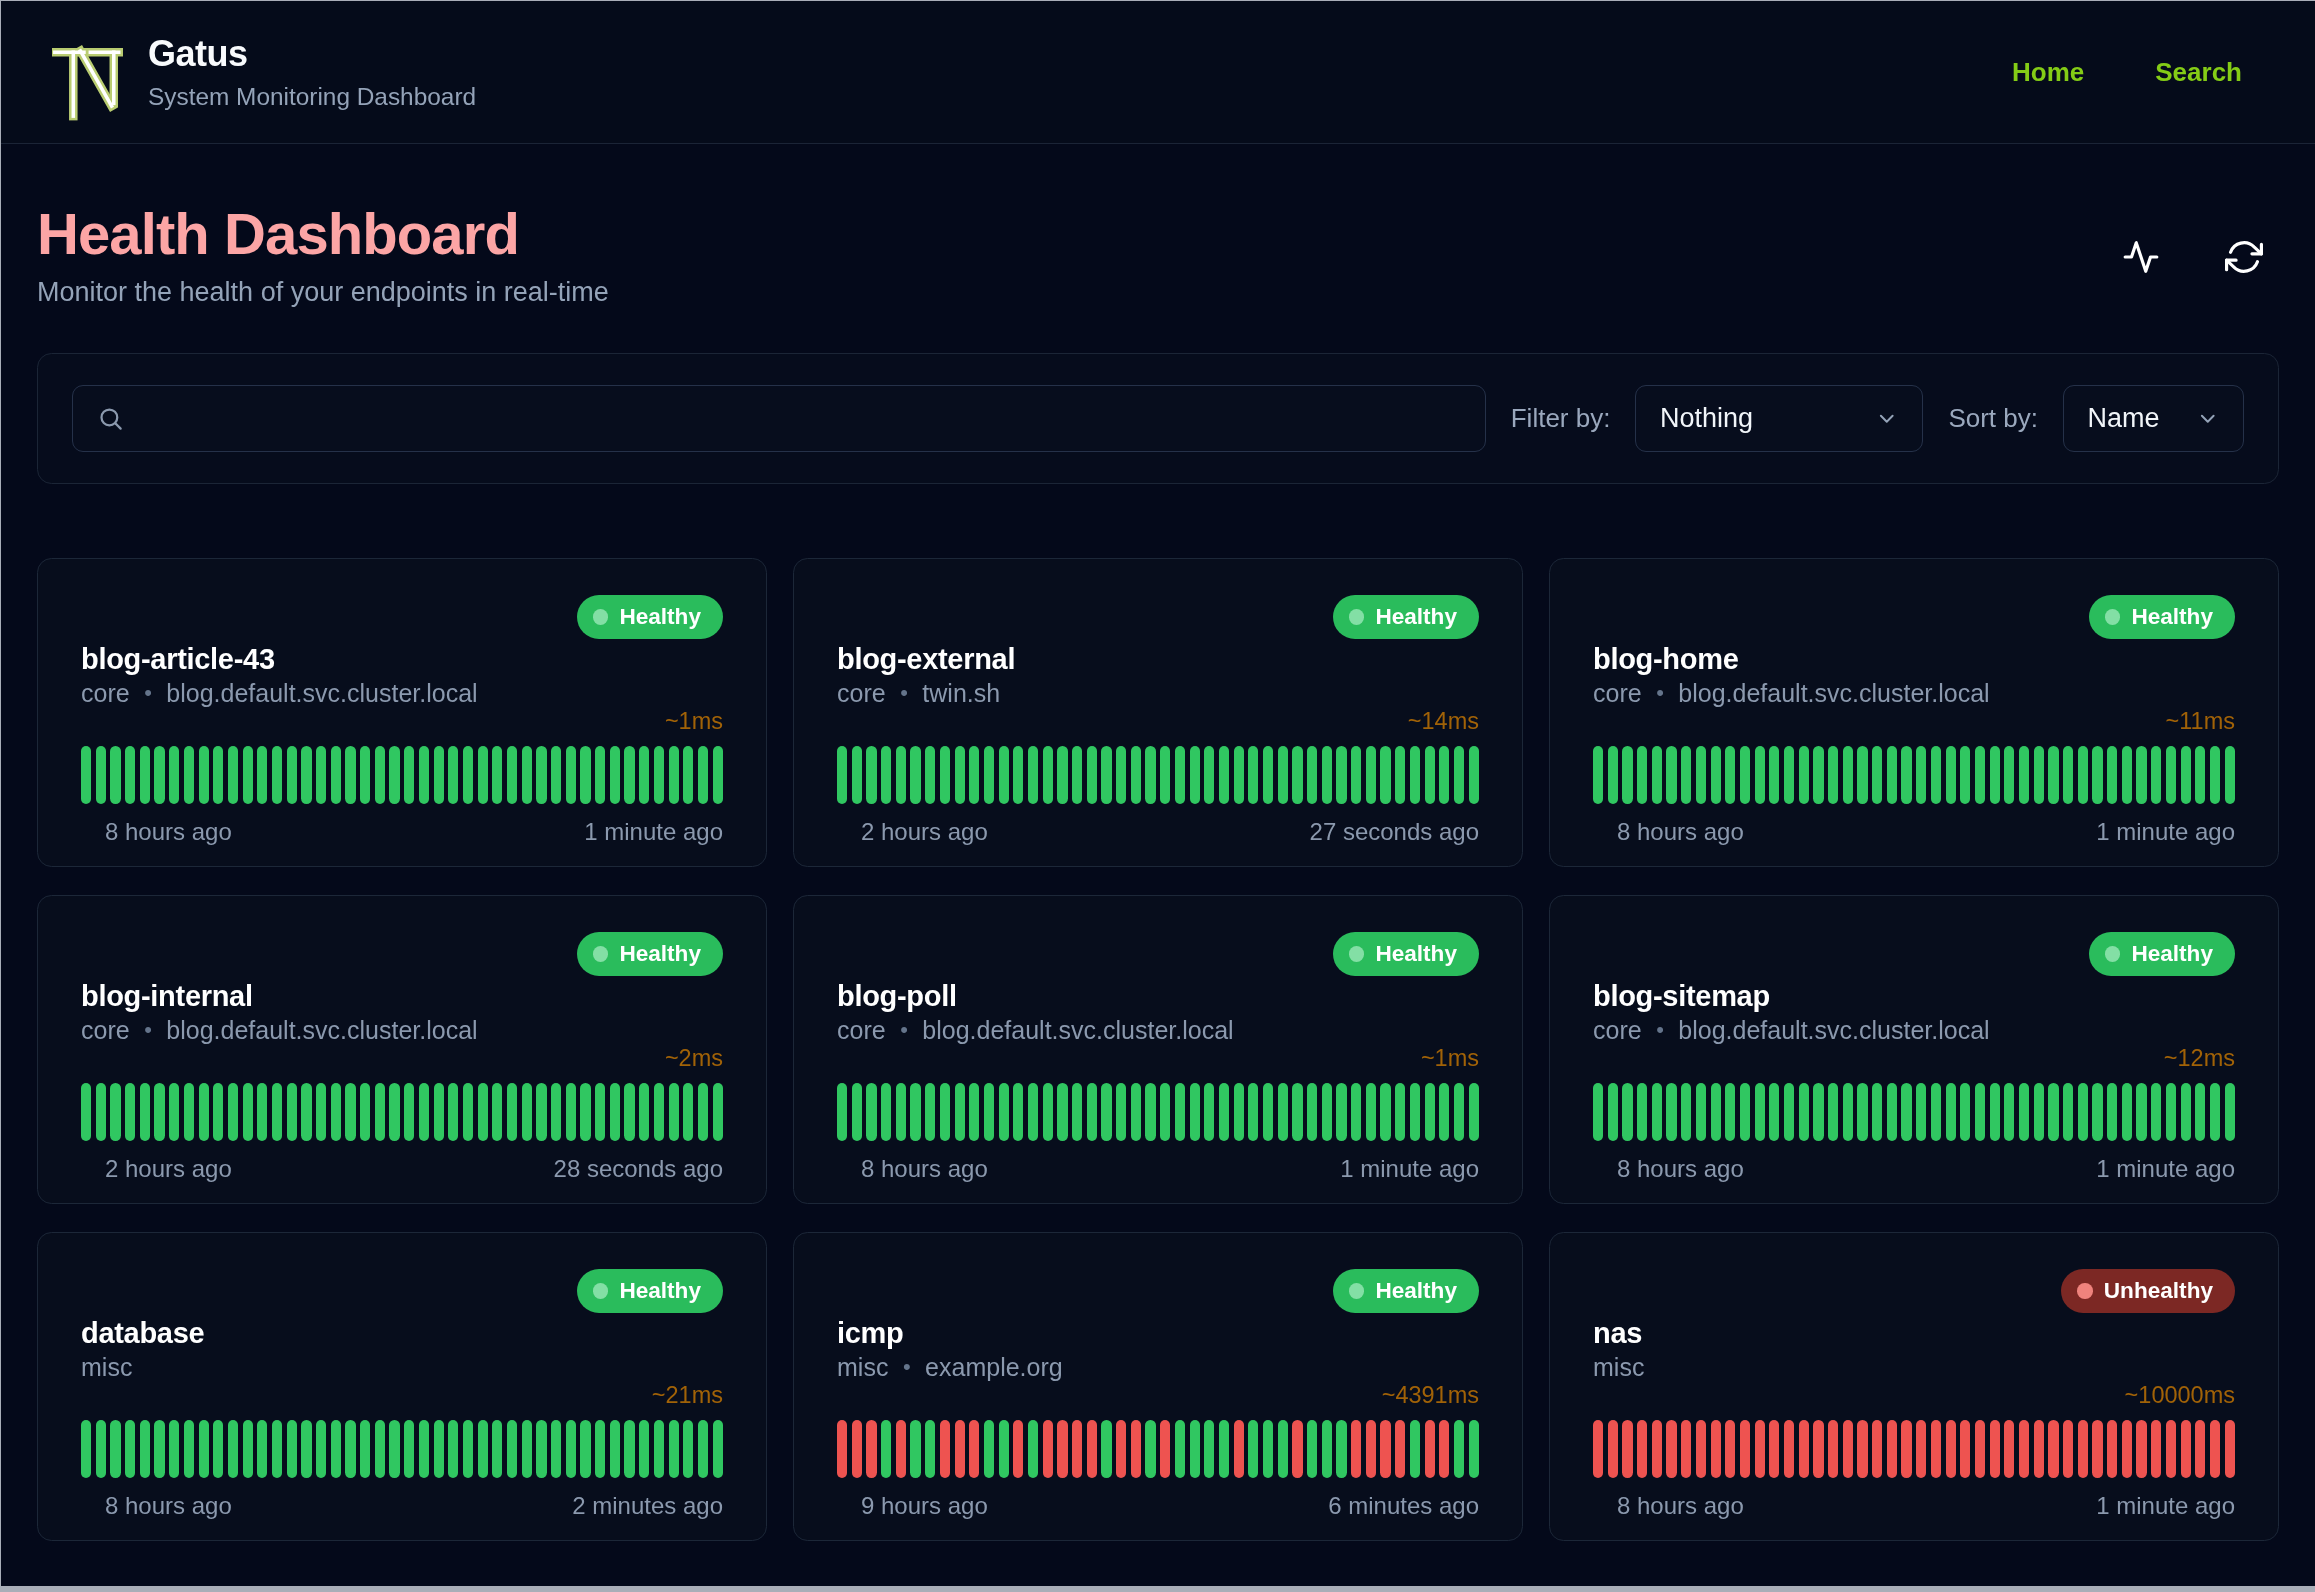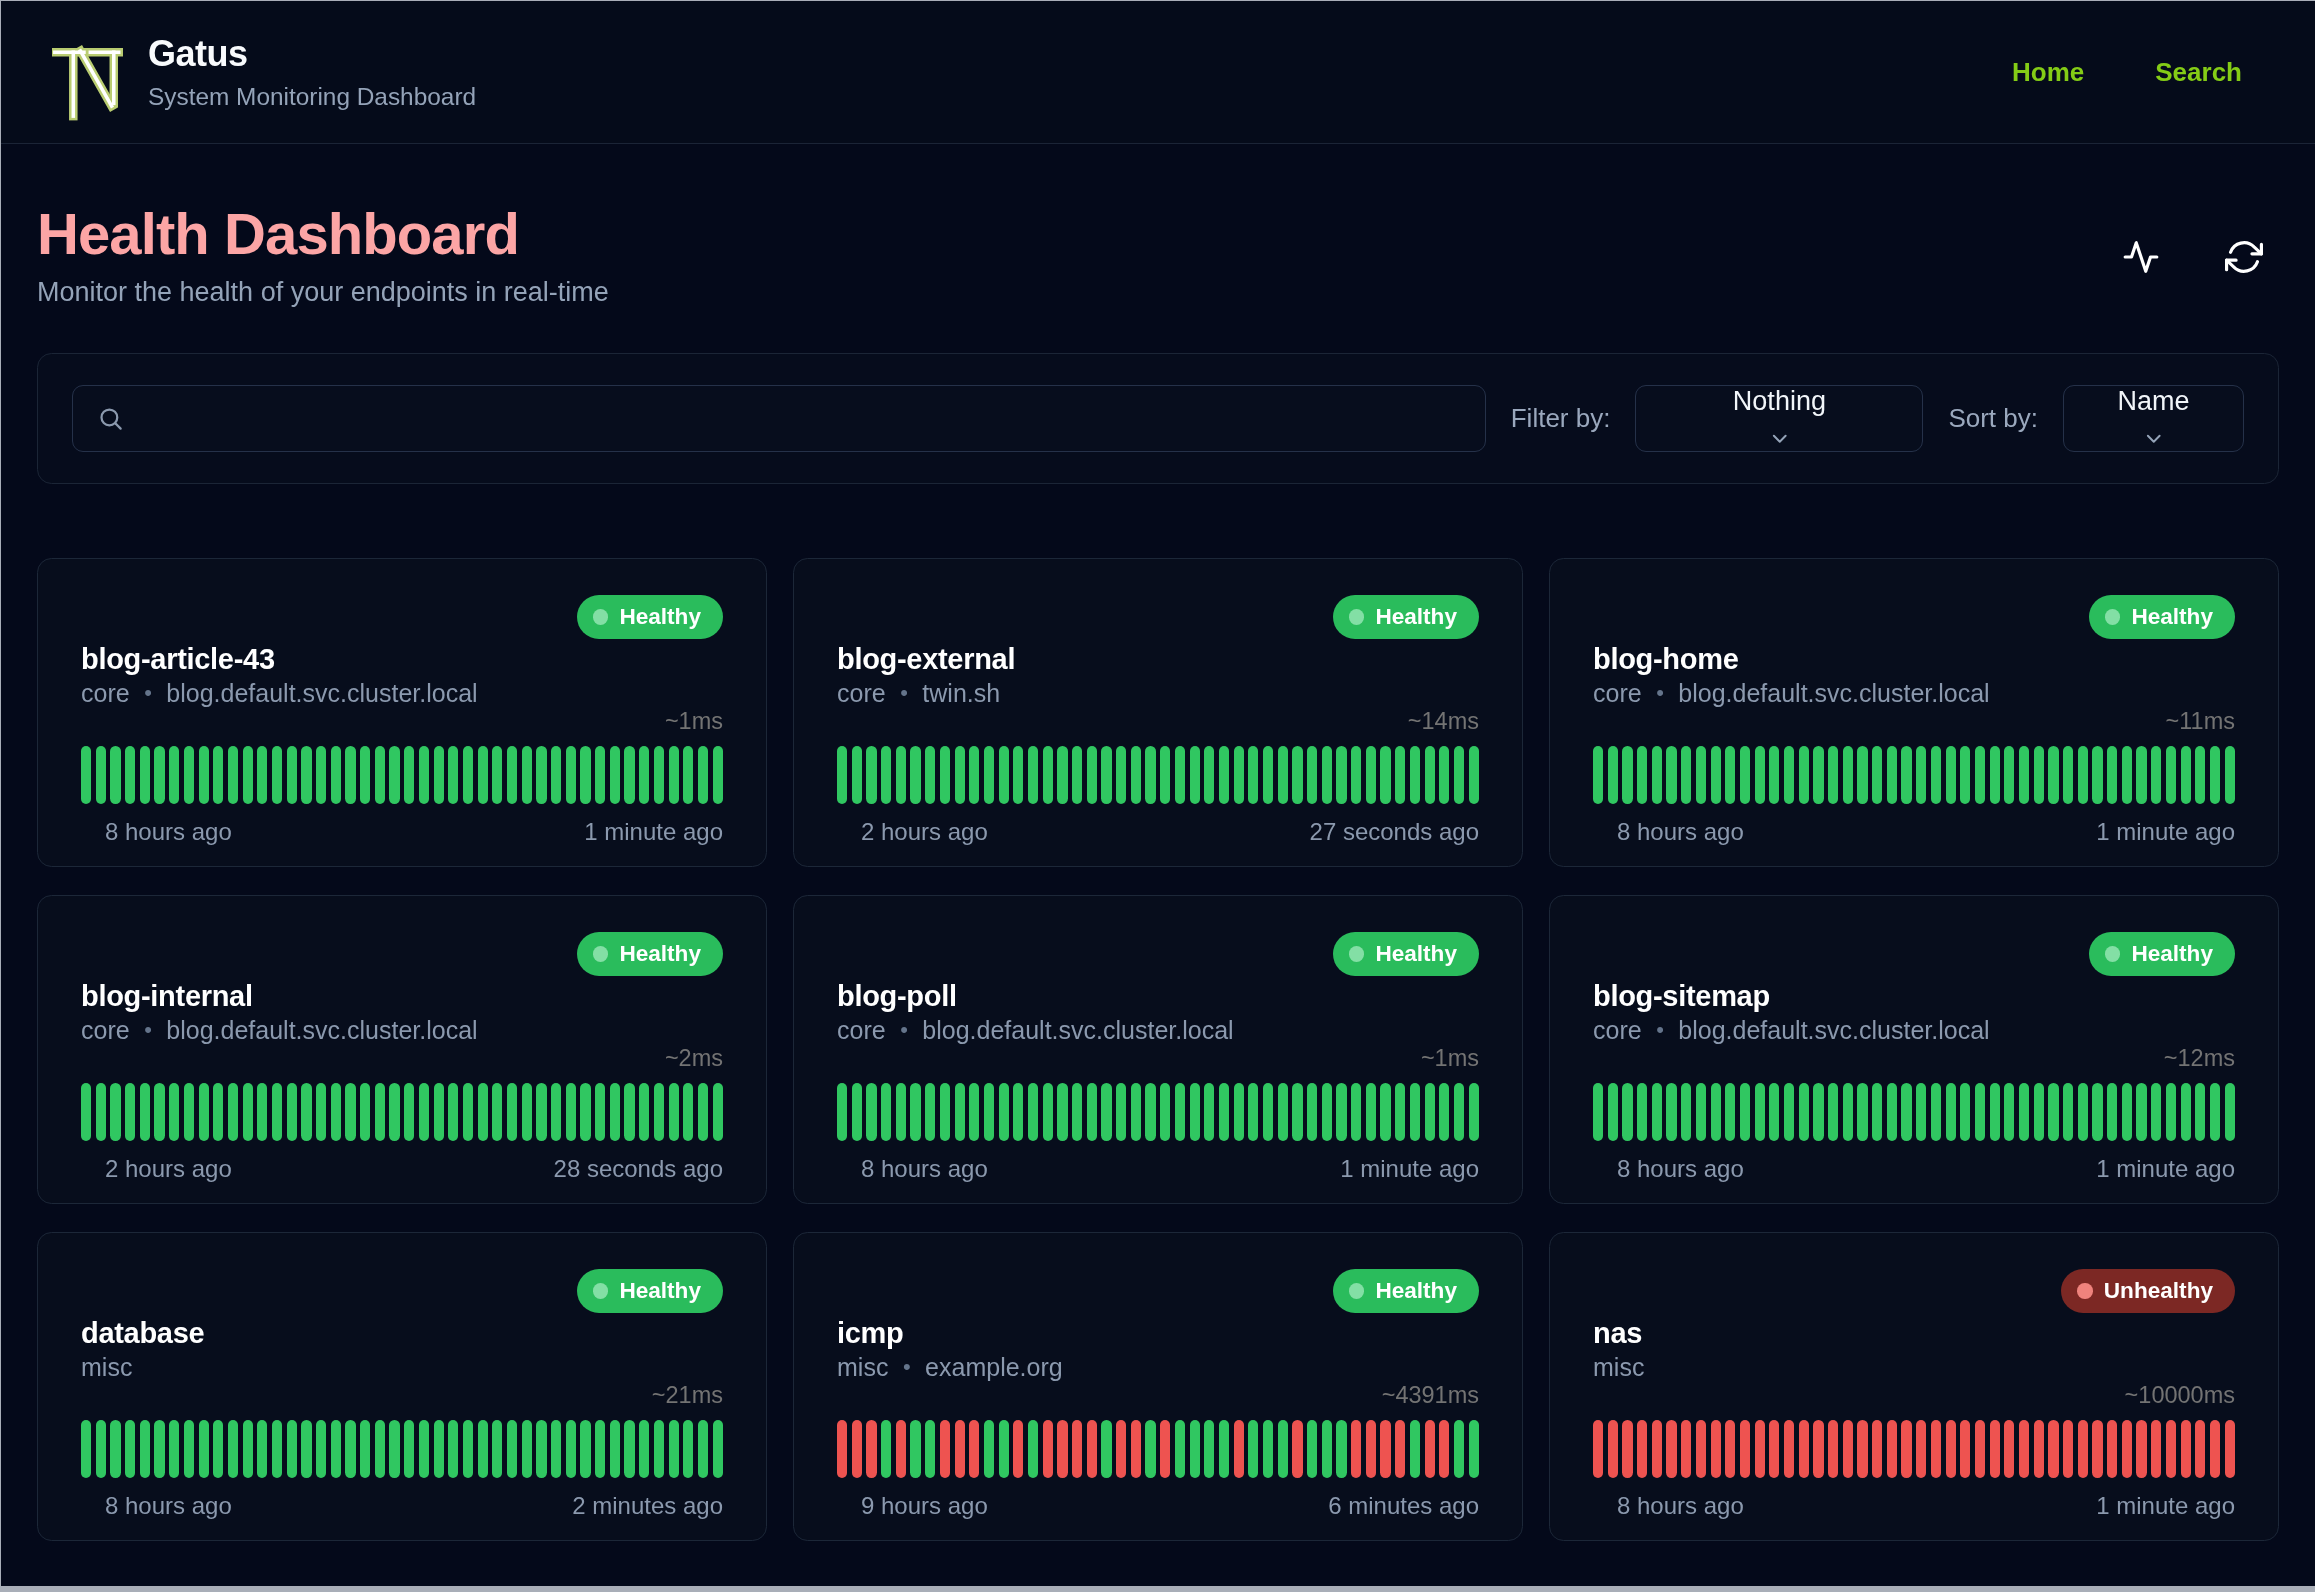--- a/index.html
+++ b/index.html
@@ -47,21 +47,21 @@
   .search-box svg{ width:27px; height:27px; color:#8b99ae; flex:none; }
   .search-input{
     flex:1; background:transparent; border:none; outline:none;
     font-size:27px; color:#e2e8f0; font-family:inherit;
   }
   .search-input::placeholder{ color:#7e8ca3; }
   .tb-label{ font-size:26px; color:#9aa8bd; white-space:nowrap; }
   .tb-select{
     display:flex; align-items:center; justify-content:space-between;
     border:0.9px solid #253149; border-radius:11px; height:67px;
-    padding:0 23.5px; background:#070d1d; cursor:pointer;flex-direction:column;
+    padding:0 23.5px; background:#070d1d; cursor:pointer;
   }
   .tb-select.filter{ width:288px; }
   .tb-select.sort{ width:181px; }
   .tb-select .val{ font-size:27px; color:#f1f5f9; }
   .tb-select svg{ width:23.5px; height:23.5px; color:#94a3b8; }
 
   
   .grid{
     margin-top:74px;
     display:grid; grid-template-columns:repeat(3,1fr);
@@ -81,21 +81,21 @@
     font-size:22.6px; font-weight:700; color:#ffffff;
   }
   .badge .dot{ width:15.4px; height:15.4px; border-radius:50%; }
   .badge.healthy{ background:var(--healthy-bg); }
   .badge.healthy .dot{ background:var(--healthy-dot); }
   .badge.unhealthy{ background:var(--unhealthy-bg); }
   .badge.unhealthy .dot{ background:var(--unhealthy-dot); }
   .ep-meta{ display:flex; align-items:center; gap:14.5px; margin-top:3px; font-size:25px; color:#8b99ae; }
   .meta-sep{ font-size:22px; color:#64748b; }
   .chart{ margin-top:auto; }
-  .latency{ text-align:right; font-size:23.5px; color:#737373; margin-bottom:11px; }
+  .latency{ text-align:right; font-size:23.5px; color:#a16207; margin-bottom:11px; }
   .bars{ display:flex; gap:4.5px; height:58px; }
   .bar{ flex:1; border-radius:5.4px; }
   .bar.ok{ background:var(--bar-ok); }
   .bar.fail{ background:var(--bar-fail); }
   .card-foot{ display:flex; justify-content:space-between; margin-top:14.5px; font-size:24px; color:#8b99ae;margin-left:24px; }
 </style>
 </head>
 <body>
 
 <header class="navbar">

